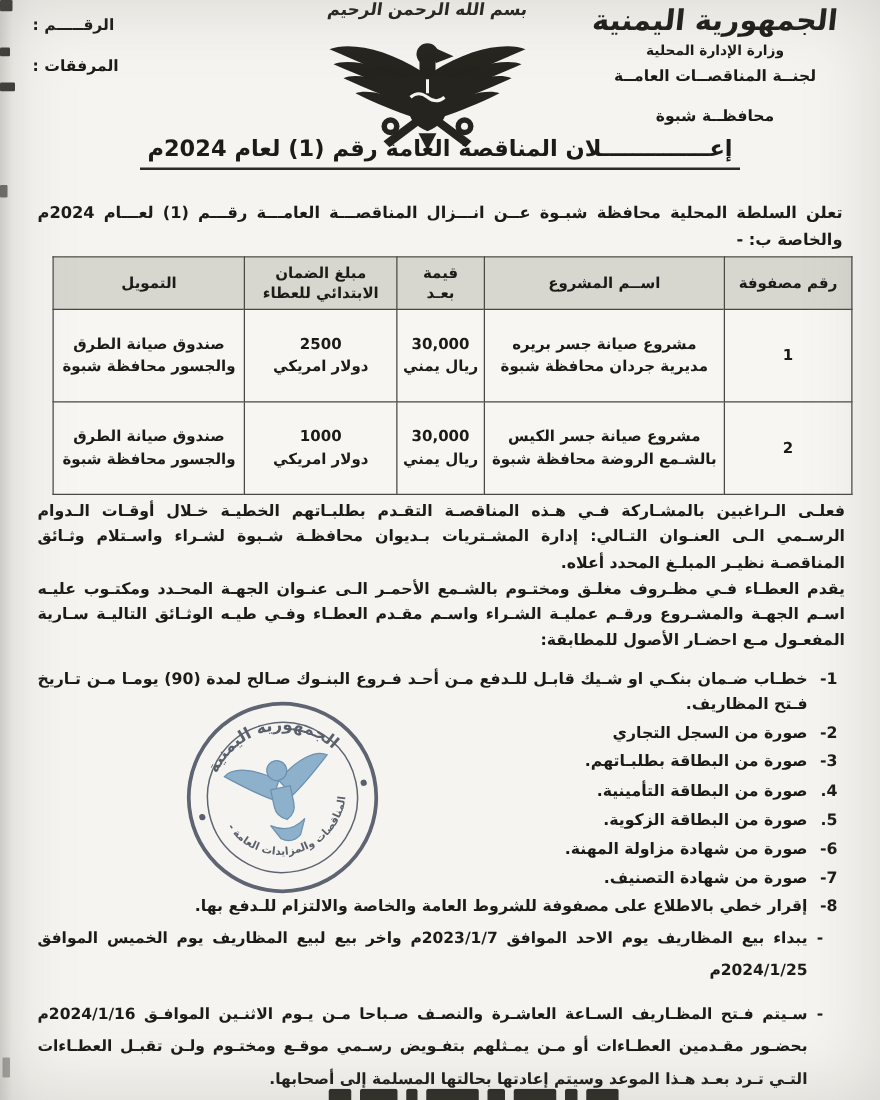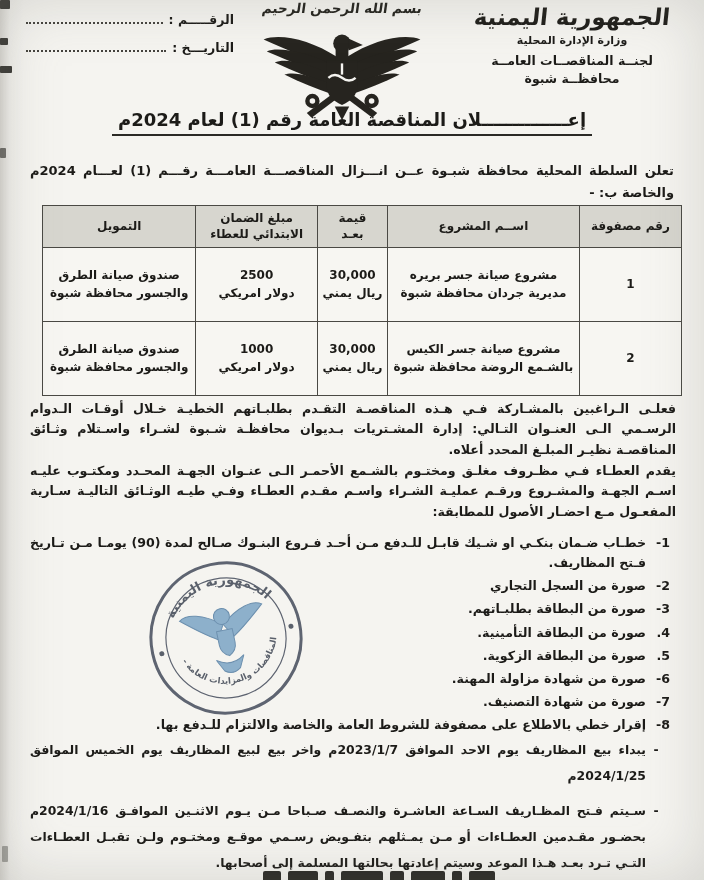--- a/index.html
+++ b/index.html
@@ -12,33 +12,33 @@
     color:#1c1b18;
     position:relative;
   }
   .vignette { position:absolute; inset:0; pointer-events:none;
     box-shadow: inset 0 0 60px rgba(120,118,110,.25); z-index:50; }
   .abs { position:absolute; }
   .pre { white-space:pre-line; }
 
   
   .ref-block { left:26px; top:12px; width:208px; }
-  .ref-row { display:flex; align-items:flex-end; margin-bottom:13px; }
+  .ref-row { display:flex; align-items:flex-end; margin-bottom:13px;flex-direction:column; }
   .ref-label { font-size:12.5px; font-weight:700; white-space:nowrap; }
   .ref-dots { flex:1; border-bottom:2px dotted #44423d; margin:0 6px 3px 0; height:12px; }
 
   .center-block { left:240px; top:0; width:204px; text-align:center; }
   .bismillah { font-size:13.5px; font-weight:700; transform:skewX(-8deg); color:#23221d; }
   .emblem { margin-top:1px; }
 
   .right-block { right:6px; top:4px; width:252px; text-align:center; }
   .republic { font-size:23px; font-weight:700; transform:skewX(-6deg); letter-spacing:1px; color:#1e1d19;}
   .ministry { font-size:11px; font-weight:700; margin-top:4px; }
   .committee { font-size:12.5px; font-weight:700; margin-top:6px; }
-  .governorate { font-size:12.5px; font-weight:700; margin-top:3px; }
+  .governorate { font-size:12.5px; font-weight:700; margin-top:17px; }
 
   .title-wrap { top:109px; left:0; width:100%; text-align:center; }
   .title { display:inline-block; font-size:18px; font-weight:700;
     border-bottom:2.5px solid #2b2a26; padding:0 6px 4px 6px; }
 
   .intro { top:160px; left:30px; width:644px; font-size:13px; font-weight:700;
     text-align:justify; line-height:1.7; }
 
   
   .tender-table { top:205px; left:42px; width:640px; border-collapse:collapse;
@@ -85,21 +85,21 @@
 <div class="vignette"></div>
 
 <div>
 
   <div class="abs ref-block">
     <div class="ref-row">
       <span class="ref-label">الرقـــــم :</span>
       <span class="ref-dots"></span>
     </div>
     <div class="ref-row">
-      <span class="ref-label">التاريـــخ :</span>
+      <span class="ref-label">المرفقات :</span>
       <span class="ref-dots"></span>
     </div>
   </div>
 
   <div class="abs center-block">
     <div class="bismillah">بسم الله الرحمن الرحيم</div>
     <svg class="emblem" width="196" height="104" viewBox="0 0 220 130">
       <g fill="#26241f">
         <path d="M66,120 L152,56 l5,6 L72,126 Z"></path>
         <path d="M154,120 L68,56 l-5,6 L148,126 Z"></path>

